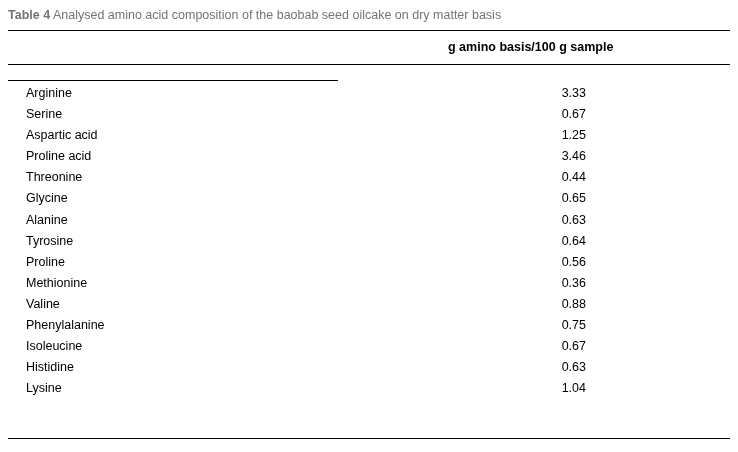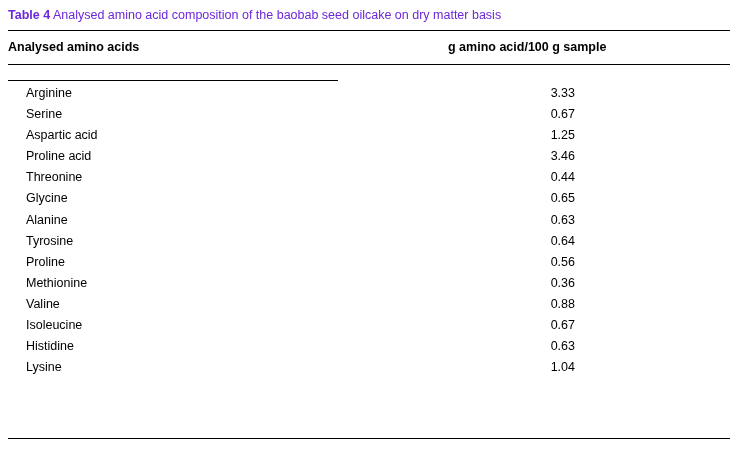--- a/index.html
+++ b/index.html
@@ -22,21 +22,21 @@
     box-sizing: border-box;
   }
 
   .caption {
     position: absolute;
     left: 8px;
     top: 7px;
     width: 716px;
     font-size: 12.5px;
     line-height: 16px;
-    color: #6d28d9;
+    color: #737373;
   }
   .caption .caption-label {
     font-weight: bold;
   }
   .caption .caption-text {
     font-weight: normal;
   }
 
   .rule {
     position: absolute;
@@ -85,43 +85,42 @@
   .row .name {
     position: absolute;
     left: 8px;
     top: 0;
     font-size: 12.5px;
     line-height: 17px;
     white-space: nowrap;
   }
   .row .value {
     position: absolute;
-    left: 497px;
+    left: 508px;
     top: 0;
     width: 60px;
     text-align: right;
     font-size: 12.5px;
     line-height: 17px;
   }
 </style>
 </head>
 <body>
 
 <div class="table-wrap">
 
   <div class="caption">
     <span class="caption-label">Table 4</span>
     <span class="caption-text">Analysed amino acid composition of the baobab seed oilcake on dry matter basis</span>
   </div>
 
   <div class="rule rule-top"></div>
 
   <div class="header-row">
-    <div class="col-name">Analysed amino acids</div>
-    <div class="col-value">g amino acid/100 g sample</div>
+    <div class="col-value">g amino basis/100 g sample</div>
   </div>
 
   <div class="rule rule-head"></div>
   <div class="rule rule-body"></div>
 
   <div class="rows">
     <div class="row">
       <span class="name">Arginine</span>
       <span class="value">3.33</span>
     </div>
@@ -159,20 +158,24 @@
     </div>
     <div class="row">
       <span class="name">Methionine</span>
       <span class="value">0.36</span>
     </div>
     <div class="row">
       <span class="name">Valine</span>
       <span class="value">0.88</span>
     </div>
     <div class="row">
+      <span class="name">Phenylalanine</span>
+      <span class="value">0.75</span>
+    </div>
+    <div class="row">
       <span class="name">Isoleucine</span>
       <span class="value">0.67</span>
     </div>
     <div class="row">
       <span class="name">Histidine</span>
       <span class="value">0.63</span>
     </div>
     <div class="row">
       <span class="name">Lysine</span>
       <span class="value">1.04</span>

